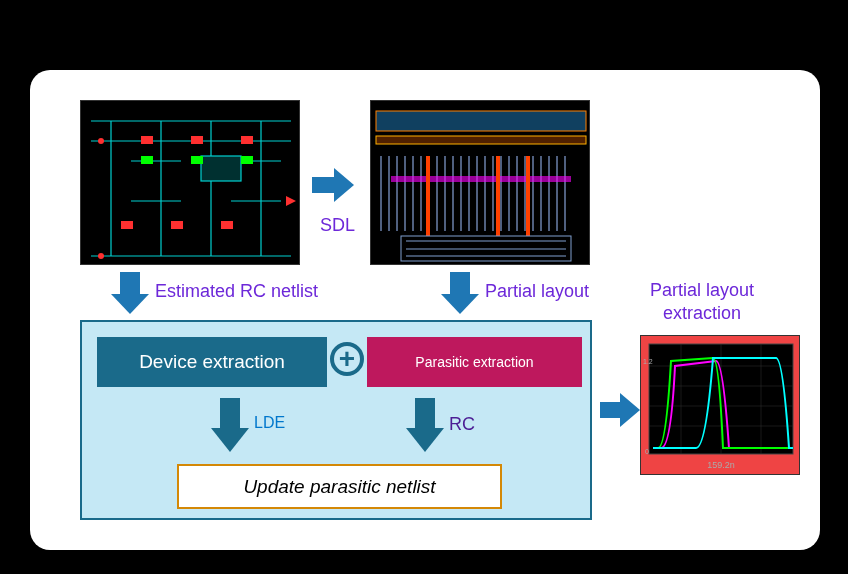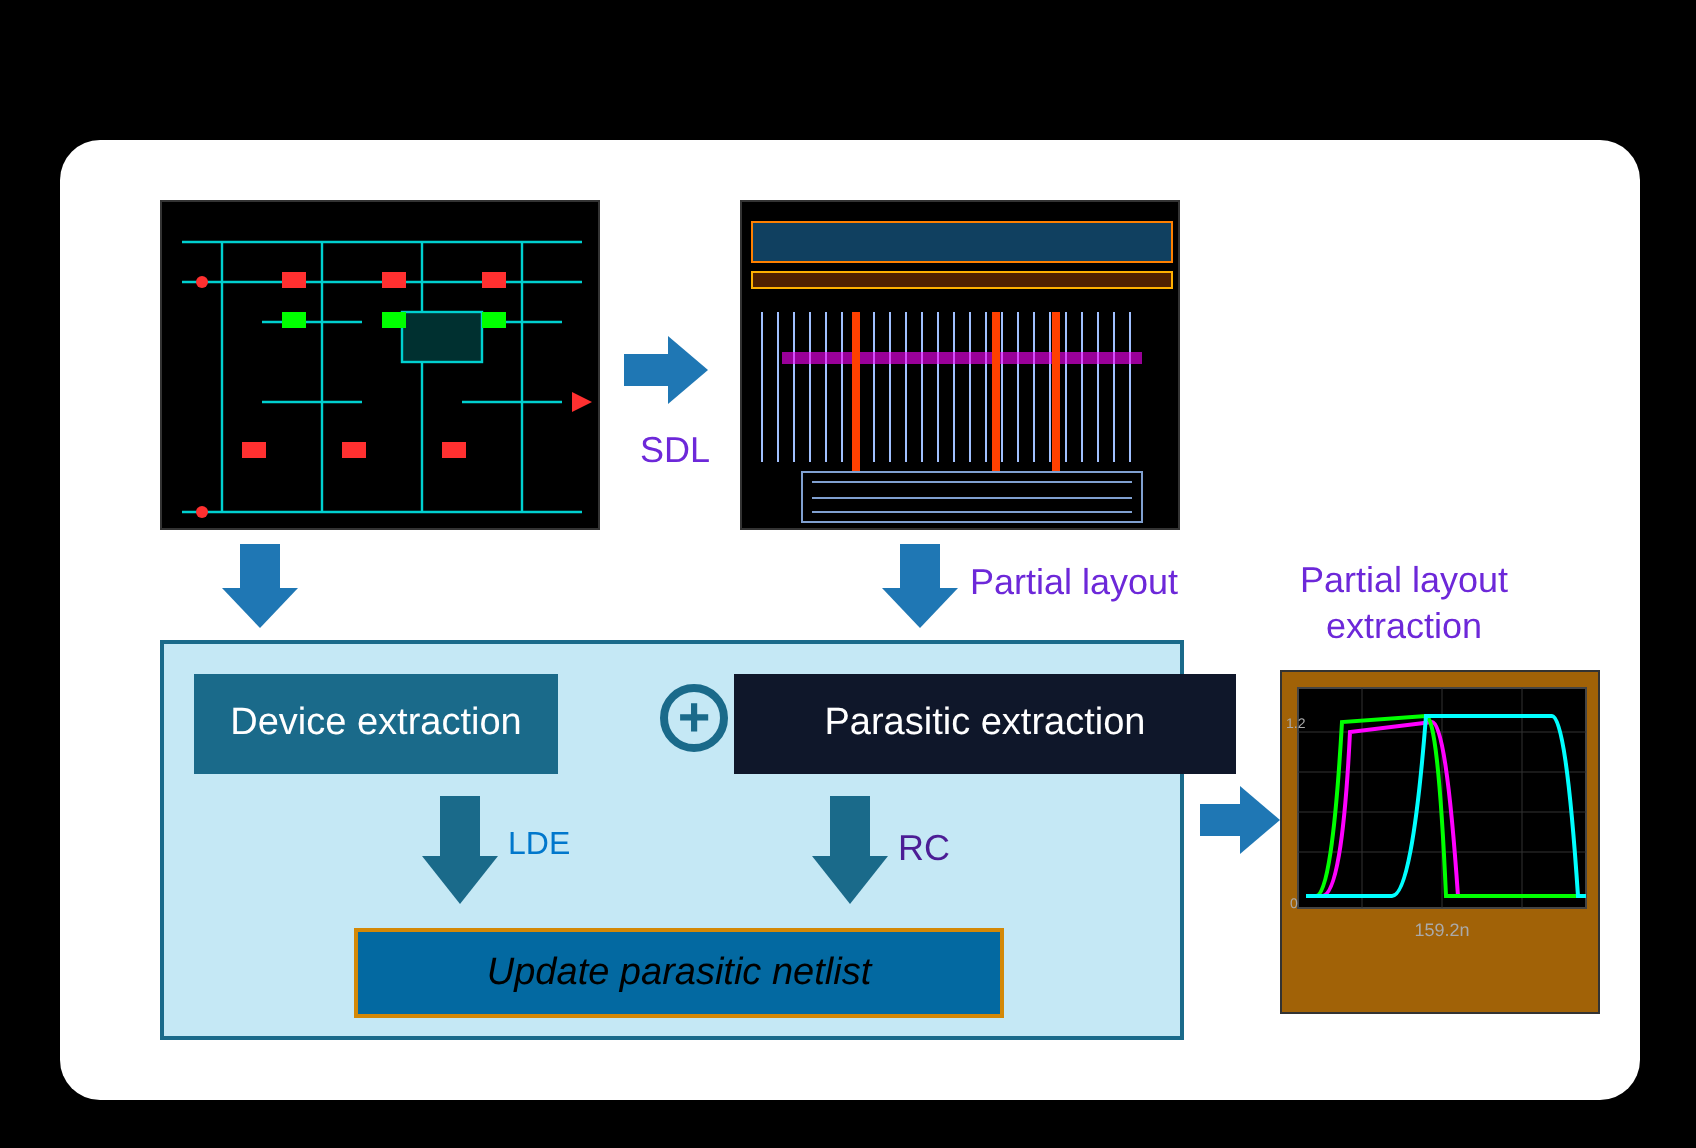--- a/index.html
+++ b/index.html
@@ -1,27 +1,27 @@
 <!DOCTYPE html>
 <html><head>
 <meta charset="utf-8">
 <style>
 *{box-sizing:border-box;margin:0;padding:0}
 body{width:848px;height:574px;background:#000;font-family:Arial,sans-serif;position:relative}
 .panel{position:absolute;left:30px;top:70px;width:790px;height:480px;background:#fff;border-radius:20px}
 .schem{position:absolute;left:50px;top:30px;width:220px;height:165px;background:#000;border:1px solid #333}
 .layout{position:absolute;left:340px;top:30px;width:220px;height:165px;background:#000;border:1px solid #333}
-.sim{position:absolute;left:610px;top:265px;width:160px;height:172px;background:#a16207;border:1px solid #333}
+.sim{position:absolute;left:610px;top:265px;width:160px;height:140px;background:#ef4444;border:1px solid #333}
 .arrow-d{position:absolute}
 .label{color:#6d28d9;font-size:18px;position:absolute}
 .extraction-box{position:absolute;left:50px;top:250px;width:512px;height:200px;background:#c5e8f5;border:2px solid #1a6a8a}
-.dev-ext{position:absolute;left:15px;top:15px;width:182px;height:50px;background:#1a6a8a;color:#fff;display:flex;align-items:center;justify-content:center;font-size:19px}
-.par-ext{position:absolute;left:285px;top:15px;width:251px;height:50px;background:#0f172a;color:#fff;display:flex;align-items:center;justify-content:center;font-size:19px}
+.dev-ext{position:absolute;left:15px;top:15px;width:230px;height:50px;background:#1a6a8a;color:#fff;display:flex;align-items:center;justify-content:center;font-size:19px}
+.par-ext{position:absolute;left:285px;top:15px;width:215px;height:50px;background:#be185d;color:#fff;display:flex;align-items:center;justify-content:center;font-size:14px}
 .plus{position:absolute;left:248px;top:20px;width:34px;height:34px;border-radius:50%;border:4px solid #1a6a8a;display:flex;align-items:center;justify-content:center;color:#1a6a8a;font-size:28px;font-weight:bold;line-height:1}
-.update-box{position:absolute;left:95px;top:142px;width:325px;height:45px;background:#0369a1;border:2px solid #d48806;display:flex;align-items:center;justify-content:center;font-style:italic;font-size:19px;color:#000}
+.update-box{position:absolute;left:95px;top:142px;width:325px;height:45px;background:#ffffff;border:2px solid #d48806;display:flex;align-items:center;justify-content:center;font-style:italic;font-size:19px;color:#000}
 .sdl-lbl{left:290px;top:145px}
 .est-lbl{left:125px;top:211px}
 .part-lbl{left:455px;top:211px}
 .sim-lbl{left:620px;top:209px;text-align:center;line-height:1.3}
 .lde-lbl{color:#0077cc;font-size:16px;position:absolute;left:172px;top:92px}
 .rc-lbl{color:#4c1d95;font-size:18px;position:absolute;left:367px;top:92px}
 .tri{fill:#1f77b4}
 .tri2{fill:#1a6a8a}
 </style>
 </head>
@@ -76,20 +76,21 @@
         <rect x="30" y="135" width="170" height="25" fill="none"></rect>
         <path d="M35 140 H195 M35 148 H195 M35 155 H195"></path>
       </g>
     </svg>
   </div>
 
   <svg class="arrow-d" style="left:75px;top:198px" width="50" height="50">
     <rect x="15" y="4" width="20" height="22" class="tri"></rect>
     <polygon points="6,26 44,26 25,46" class="tri"></polygon>
   </svg>
+  <div class="label est-lbl">Estimated RC netlist</div>
 
   <svg class="arrow-d" style="left:405px;top:198px" width="50" height="50">
     <rect x="15" y="4" width="20" height="22" class="tri"></rect>
     <polygon points="6,26 44,26 25,46" class="tri"></polygon>
   </svg>
   <div class="label part-lbl">Partial layout</div>
 
   <div class="extraction-box">
     <div class="dev-ext">Device extraction</div>
     <div class="plus">

